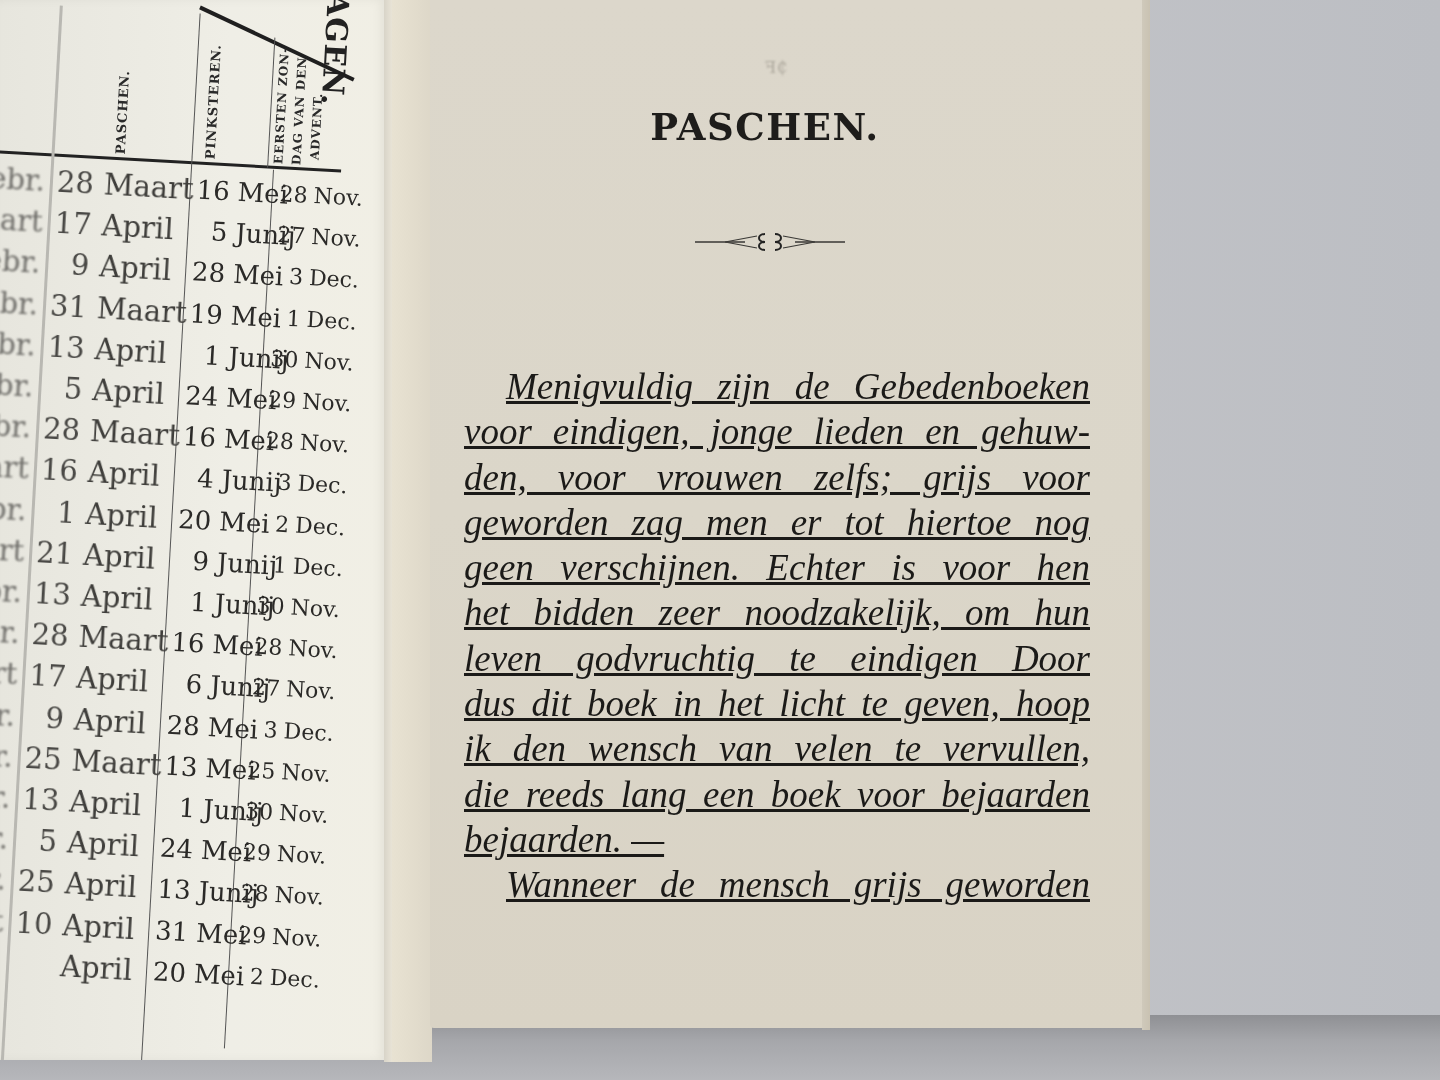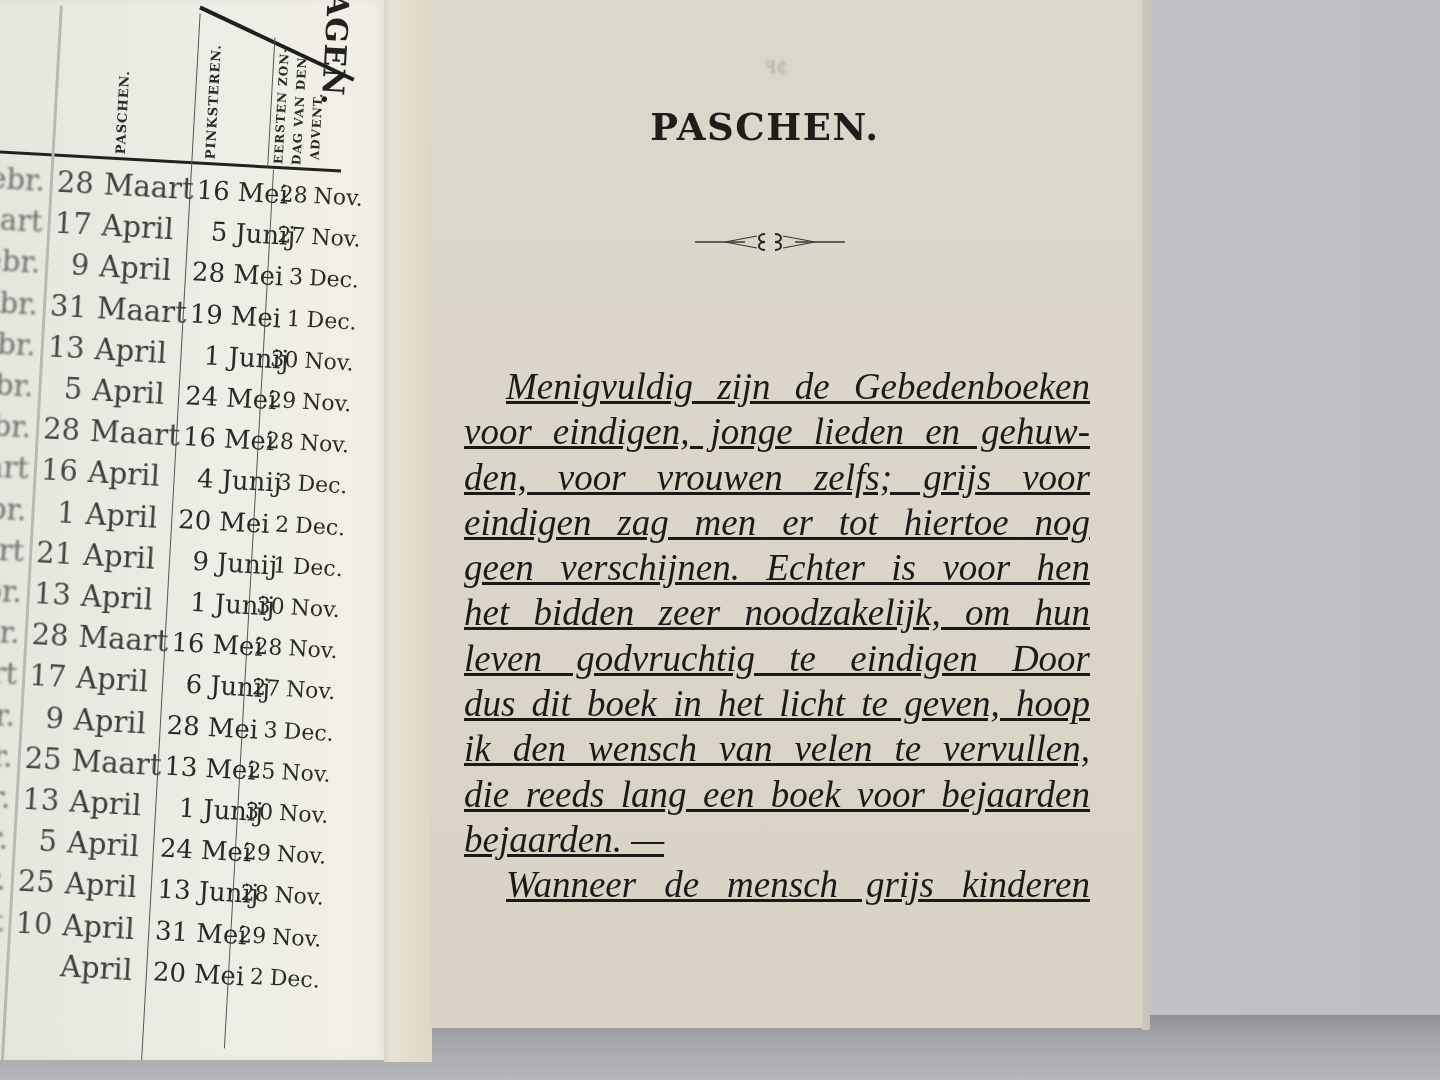--- a/index.html
+++ b/index.html
@@ -319,22 +319,22 @@
 <svg class="ornament" viewBox="0 0 150 28">
   <path d="M0 14 L50 14 M100 14 L150 14" stroke="#3a3936" stroke-width="1.5" fill="none"></path>
   <path d="M30 14 L62 8 M30 14 L62 20 M120 14 L88 8 M120 14 L88 20" stroke="#3a3936" stroke-width="1.2" fill="none"></path>
   <path d="M70 6 C62 6 62 14 70 14 C62 14 62 22 70 22 M80 6 C88 6 88 14 80 14 C88 14 88 22 80 22" stroke="#222" stroke-width="2" fill="none"></path>
 </svg>
 
 <div class="body-text">
   <span class="line indent">Menigvuldig zijn de Gebedenboeken</span>
   <span class="line">voor eindigen, jonge lieden en gehuw-</span>
   <span class="line">den, voor vrouwen zelfs; grijs voor</span>
-  <span class="line">eindigen zag men er tot hiertoe nog</span>
+  <span class="line">geworden zag men er tot hiertoe nog</span>
   <span class="line">geen verschijnen. Echter is voor hen</span>
   <span class="line">het bidden zeer noodzakelijk, om hun</span>
   <span class="line">leven godvruchtig te eindigen Door</span>
   <span class="line">dus dit boek in het licht te geven, hoop</span>
   <span class="line">ik den wensch van velen te vervullen,</span>
   <span class="line">die reeds lang een boek voor bejaarden</span>
   <span class="line last">bejaarden. —</span>
-  <span class="line indent">Wanneer de mensch grijs kinderen</span>
+  <span class="line indent">Wanneer de mensch grijs geworden</span>
 </div>
 
 </body></html>

